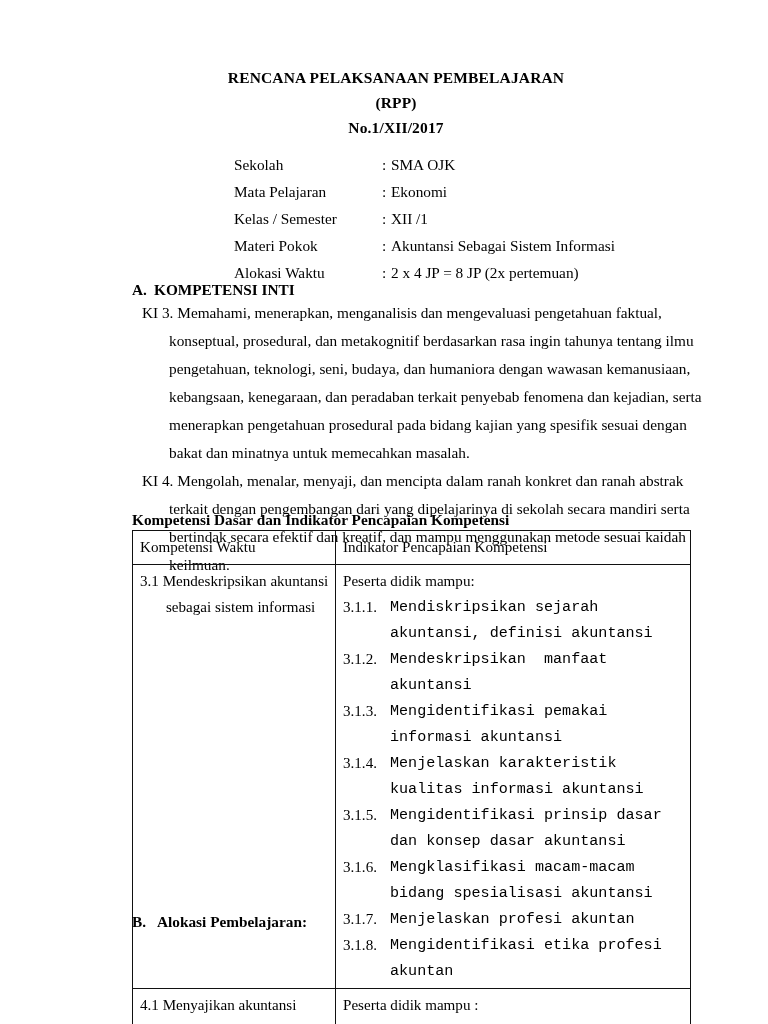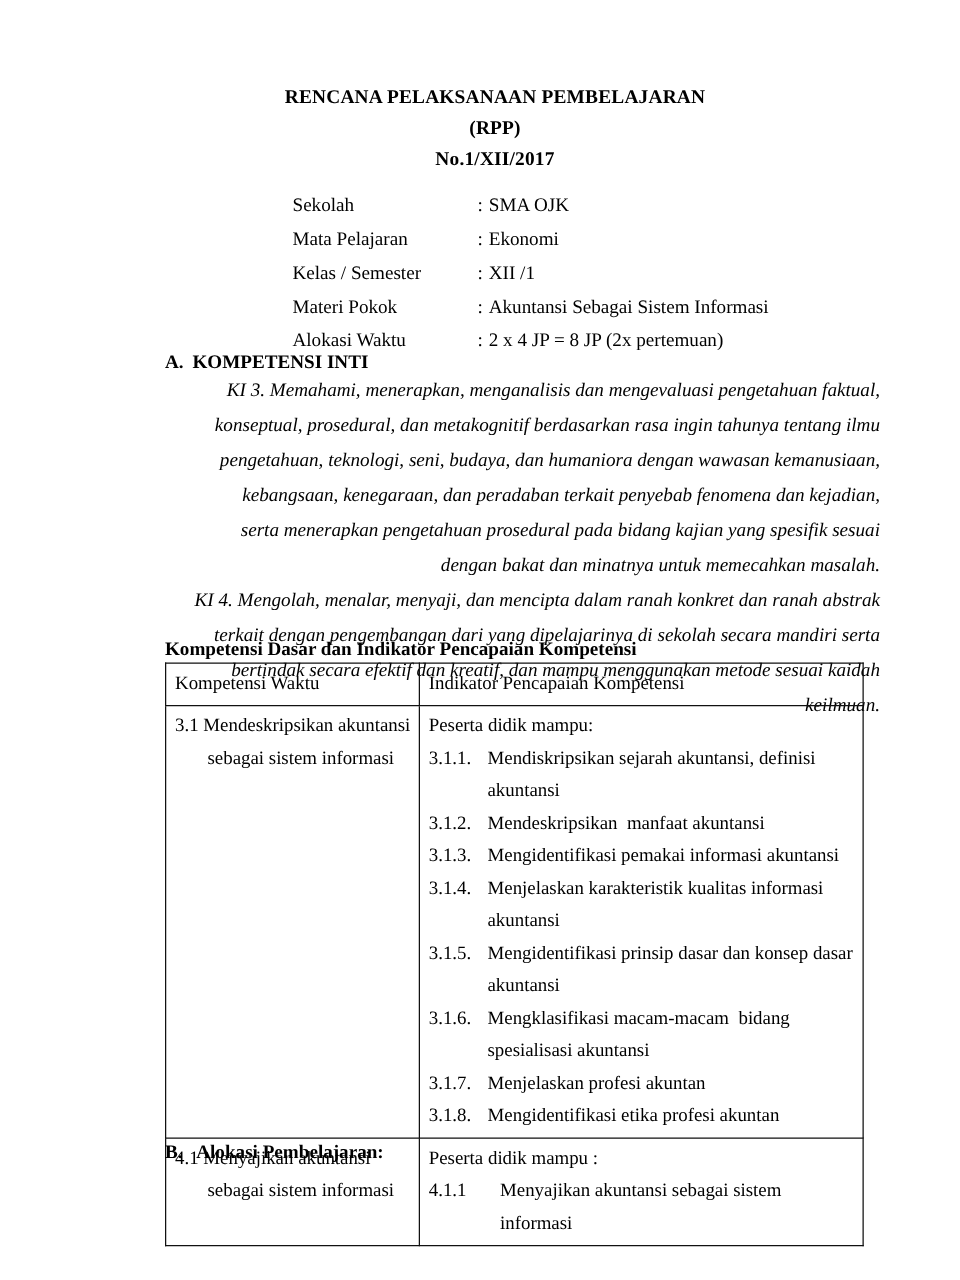--- a/index.html
+++ b/index.html
@@ -70,22 +70,21 @@
     left: 130px;
     top: 299px;
     width: 562px;
     font-size: 15.3px;
     line-height: 28px;
   }
   .ki-item {
     padding-left: 27px;
     text-indent: -27px;
     margin: 0;
-    text-align: right;
-    font-style: italic;
+    text-align: left;
   }
   .ki-item .ki-tag { }
 
   .kd-subhead {
     position: absolute;
     left: 120px;
     top: 509px;
     font-weight: bold;
     font-size: 15.3px;
     line-height: 22px;
@@ -128,20 +127,21 @@
     flex: 0 0 47px;
     width: 47px;
   }
   .ind-num.wide {
     flex: 0 0 57px;
     width: 57px;
   }
   .ind-txt {
     flex: 1 1 auto;
     white-space: pre-wrap;
+    font-family: Liberation Mono, monospace;
   }
 
   .row-3 td { height: 290px; margin-top: 44px; }
   .row-4 td { height: 60px; }
 
   
   .section-b-head {
     position: absolute;
     left: 120px;
     top: 911px;

